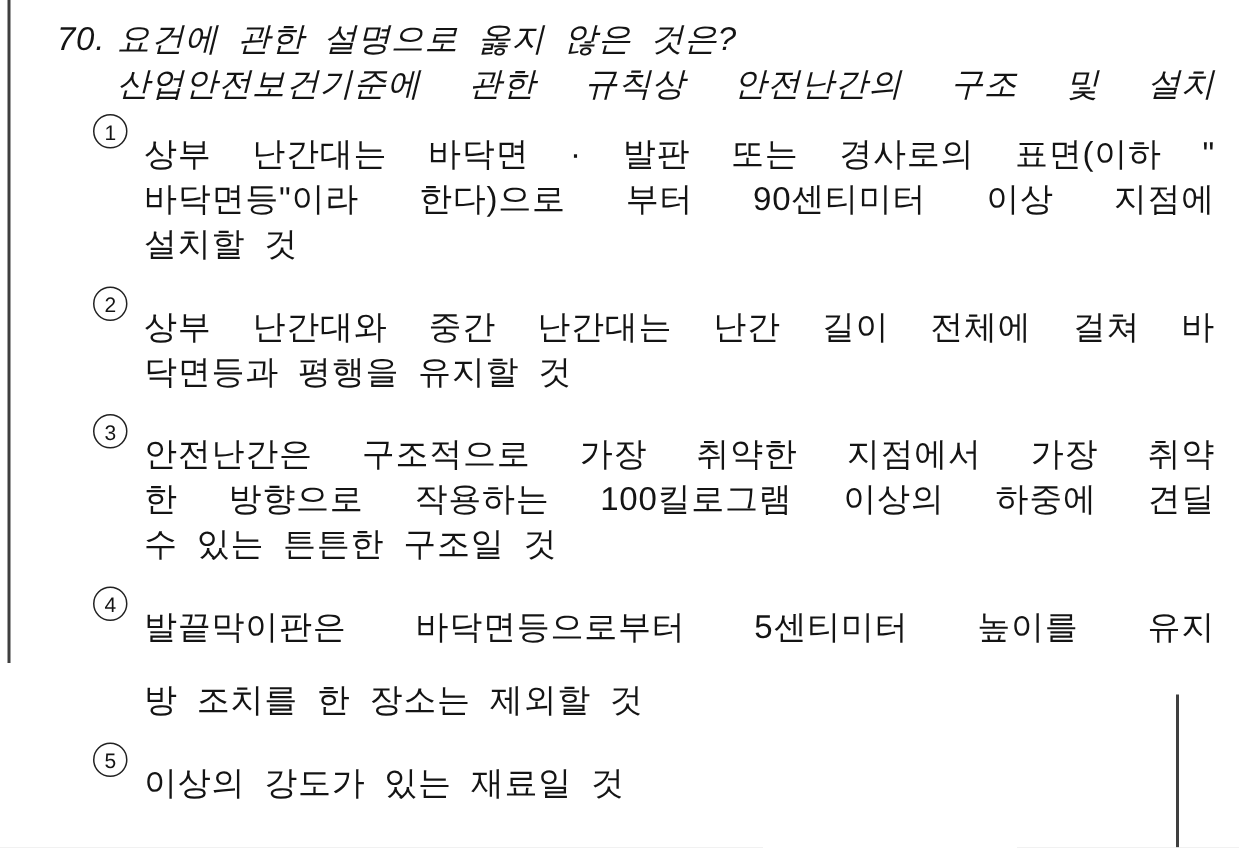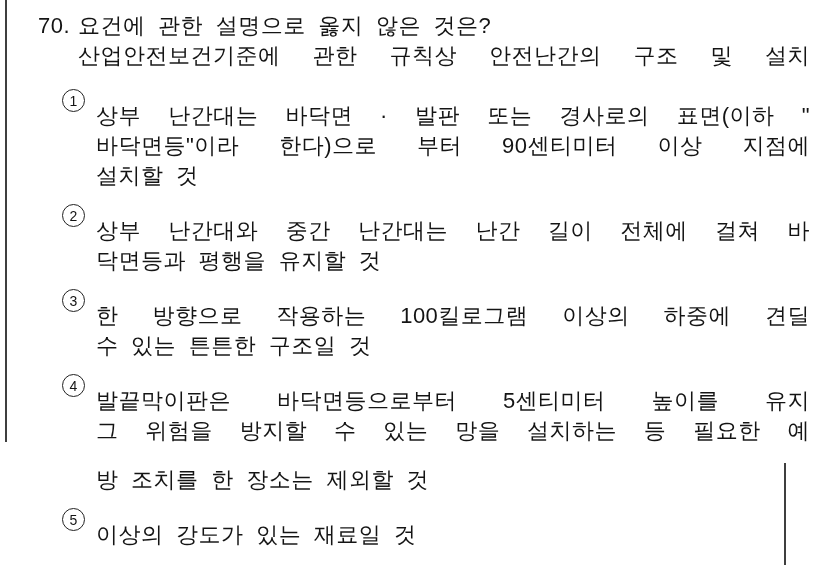--- a/index.html
+++ b/index.html
@@ -21,21 +21,21 @@
     letter-spacing:0.5px;
     word-spacing:6px;
     overflow:hidden;
   }
   .divider{position:absolute;background:var(--divider);width:2px;}
   .divider.left{left:5px;top:0;height:442px;}
   .divider.right{left:784px;top:463px;height:102px;}
 
   .content{position:relative;padding:11px 16px 0 38px;}
 
-  .q-row{display:flex;align-items:flex-start;margin-bottom:16px;}
+  .q-row{display:flex;align-items:flex-start;margin-bottom:3px;font-style:italic;}
   .q-num{flex:0 0 40px;}
   .q-text{flex:1 1 auto;min-width:0;}
 
   .opt{display:flex;align-items:flex-start;margin-left:24px;margin-bottom:11px;}
   .opt-marker{flex:0 0 34px;padding-top:2px;}
   .circle{
     display:flex;align-items:center;justify-content:center;
     width:23px;height:23px;
     border:1.5px solid var(--circle);border-radius:50%;
     font-size:14px;line-height:1;letter-spacing:0;word-spacing:0;
@@ -84,32 +84,32 @@
         <div class="line j">상부 난간대와 중간 난간대는 난간 길이 전체에 걸쳐 바</div>
         <div class="line">닥면등과 평행을 유지할 것</div>
       </div>
     </div>
 
     <div class="opt">
       <span class="opt-marker">
         <span class="circle">3</span>
       </span>
       <div class="opt-text">
+        <div class="line j">안전난간은 구조적으로 가장 취약한 지점에서 가장 취약</div>
         <div class="line j">한 방향으로 작용하는 100킬로그램 이상의 하중에 견딜</div>
         <div class="line">수 있는 튼튼한 구조일 것</div>
       </div>
     </div>
 
     <div class="opt">
       <span class="opt-marker">
         <span class="circle">4</span>
       </span>
       <div class="opt-text">
         <div class="line j">발끝막이판은 바닥면등으로부터 5센티미터 높이를 유지</div>
-        <div class="line j">그 위험을 방지할 수 있는 망을 설치하는 등 필요한 예</div>
         <div class="colbreak-gap"></div>
         <div class="line">방 조치를 한 장소는 제외할 것</div>
       </div>
     </div>
 
     <div class="opt">
       <span class="opt-marker">
         <span class="circle">5</span>
       </span>
       <div class="opt-text">

